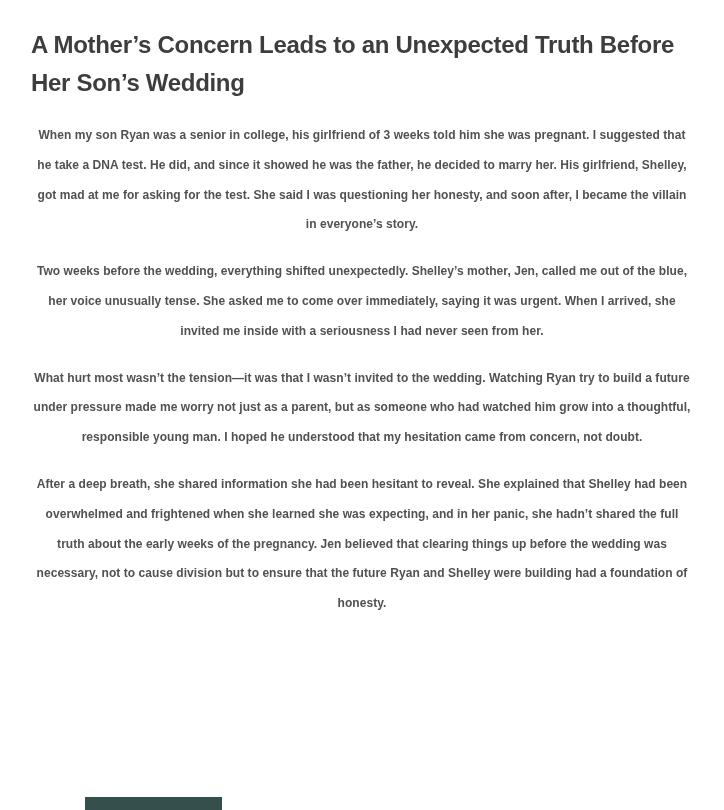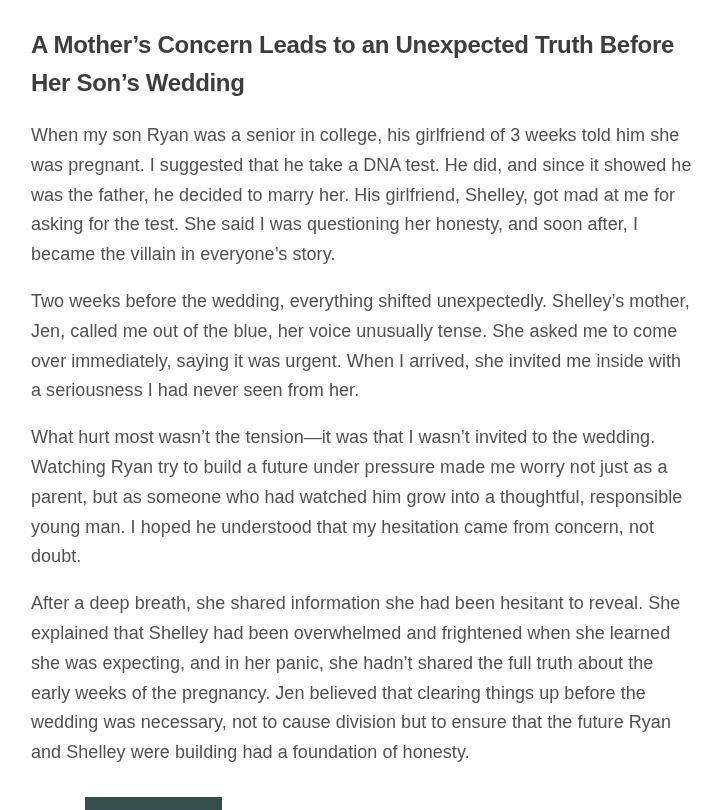--- a/index.html
+++ b/index.html
@@ -29,25 +29,26 @@
   h1.article-title {
     margin: 0 0 19px 0;
     font-size: 24px;
     line-height: 38px;
     font-weight: 700;
     letter-spacing: -0.3px;
     color: var(--title-color);
   }
   .article-body p {
     margin: 0 0 17px 0;
-    font-size: 18px;
+    font-size: 12px;
     line-height: 29.8px;
-    font-weight: 400;
+    font-weight: 700;
     letter-spacing: 0.05px;
     color: var(--body-color);
+    text-align: center;
   }
   .next-section-peek {
     position: absolute;
     left: 85px;
     bottom: 0;
     width: 137px;
     height: 13px;
     background: var(--peek-color);
   }
 </style>

